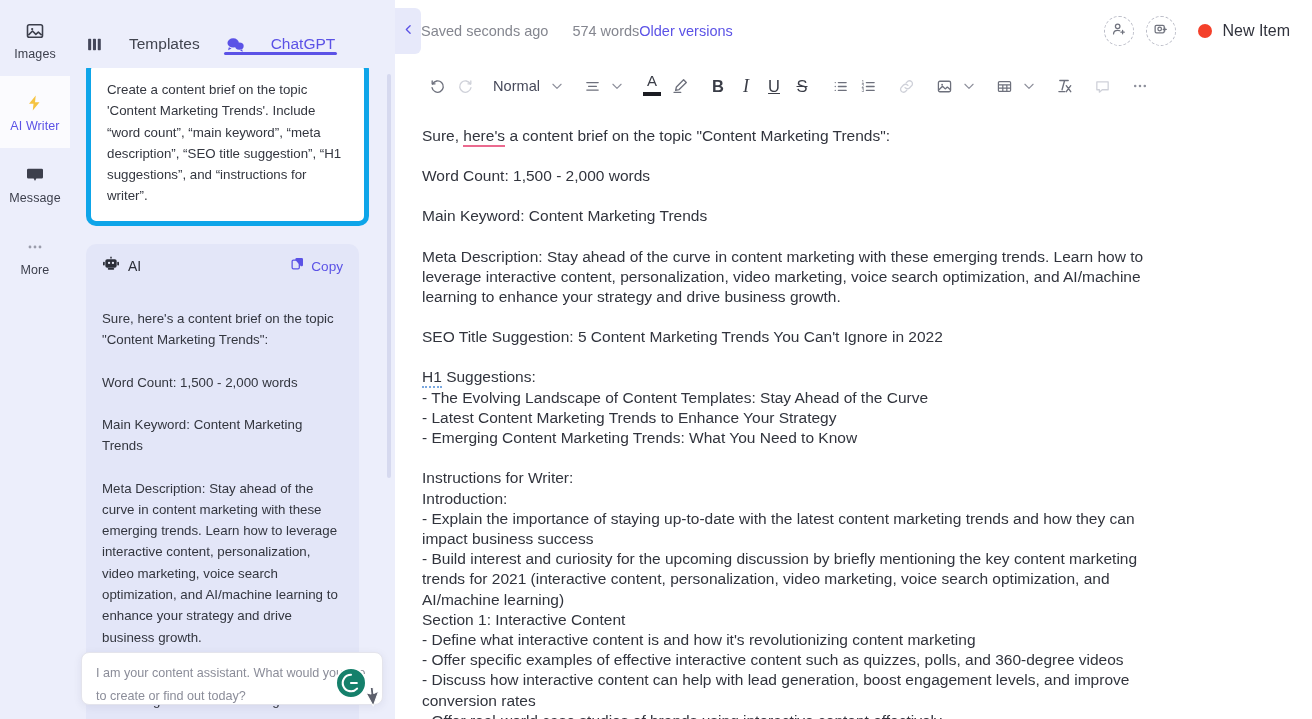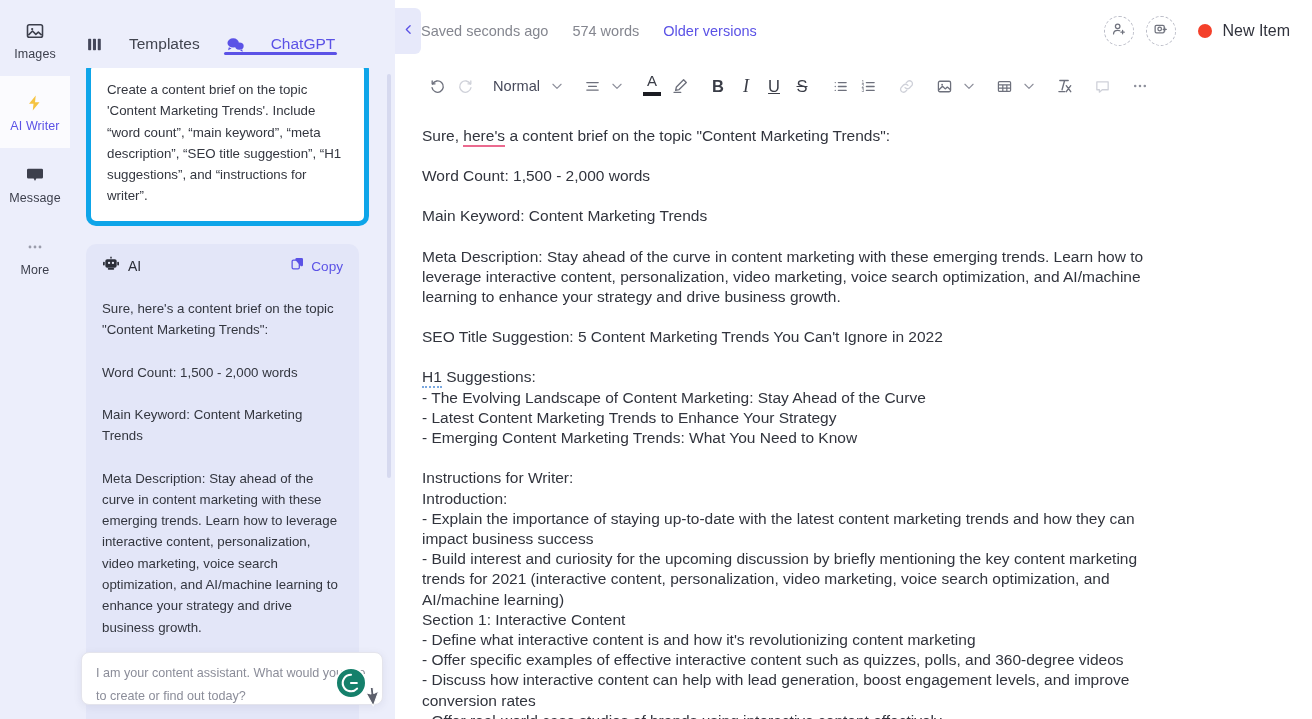--- a/index.html
+++ b/index.html
@@ -86,21 +86,21 @@
     width: 283px;
   }
   .bubble.ai {
     background: #e3e6f8;
     width: 273px;
     padding-top: 12px;
     padding-bottom: 40px;
   }
   .ai-head {
     display: flex; align-items: center; justify-content: space-between;
-    margin-bottom: 20px;
+    margin-bottom: 30px;
   }
   .ai-who { display: flex; align-items: center; gap: 8px; font-size: 14px; color: #2b2e38; }
   .ai-copy {
     display: flex; align-items: center; gap: 6px;
     color: #5b52e6; font-size: 13.6px; cursor: pointer;
   }
   .ai-para { margin-bottom: 21px; }
   .ai-para:last-child { margin-bottom: 0; }
 
   .chat-scrollbar {
@@ -160,21 +160,21 @@
   }
   .doc-header {
     height: 62px; flex-shrink: 0;
     display: flex; align-items: center;
     padding: 0 22px 0 26px;
     gap: 0;
     text-align: right;
   }
   .saved-text { font-size: 14.5px; color: #84868f; }
   .words-text { font-size: 14.5px; color: #84868f; margin-left: 24px; }
-  .older-versions { font-size: 14.5px; color: #5b52e6; margin-left: 24px; cursor: pointer; }
+  .older-versions { font-size: 14.5px; color: #5b52e6; cursor: pointer; }
   .header-spacer { flex: 1 1 auto; }
   .dashed-btn {
     width: 30px; height: 30px;
     border-radius: 50%;
     border: 1.4px dashed #b9bbc6;
     display: flex; align-items: center; justify-content: center;
     color: #70737e;
     cursor: pointer;
     margin-left: 12px;
   }
@@ -537,21 +537,21 @@
 
       <p class="doc-p">Word Count: 1,500 - 2,000 words</p>
       <p class="doc-p">Main Keyword: Content Marketing Trends</p>
       <p class="doc-p">Meta Description: Stay ahead of the curve in content marketing with these emerging trends. Learn how to leverage interactive content, personalization, video marketing, voice search optimization, and AI/machine learning to enhance your strategy and drive business growth.</p>
       <p class="doc-p">SEO Title Suggestion: 5 Content Marketing Trends You Can't Ignore in 2022</p>
 
       <div class="doc-block">
         <div class="doc-line">
           <span class="grammar">H1</span><span> Suggestions:</span>
         </div>
-        <div class="doc-line">- The Evolving Landscape of Content Marketing: Stay Ahead of the Curve</div>
+        <div class="doc-line">- The Evolving Landscape of Content Templates: Stay Ahead of the Curve</div>
         <div class="doc-line">- Latest Content Marketing Trends to Enhance Your Strategy</div>
         <div class="doc-line">- Emerging Content Marketing Trends: What You Need to Know</div>
       </div>
 
       <div class="doc-line">&nbsp;</div>
 
       <div class="doc-block">
         <div class="doc-line">Instructions for Writer:</div>
         <div class="doc-line">Introduction:</div>
         <div class="doc-line">- Explain the importance of staying up-to-date with the latest content marketing trends and how they can impact business success</div>

